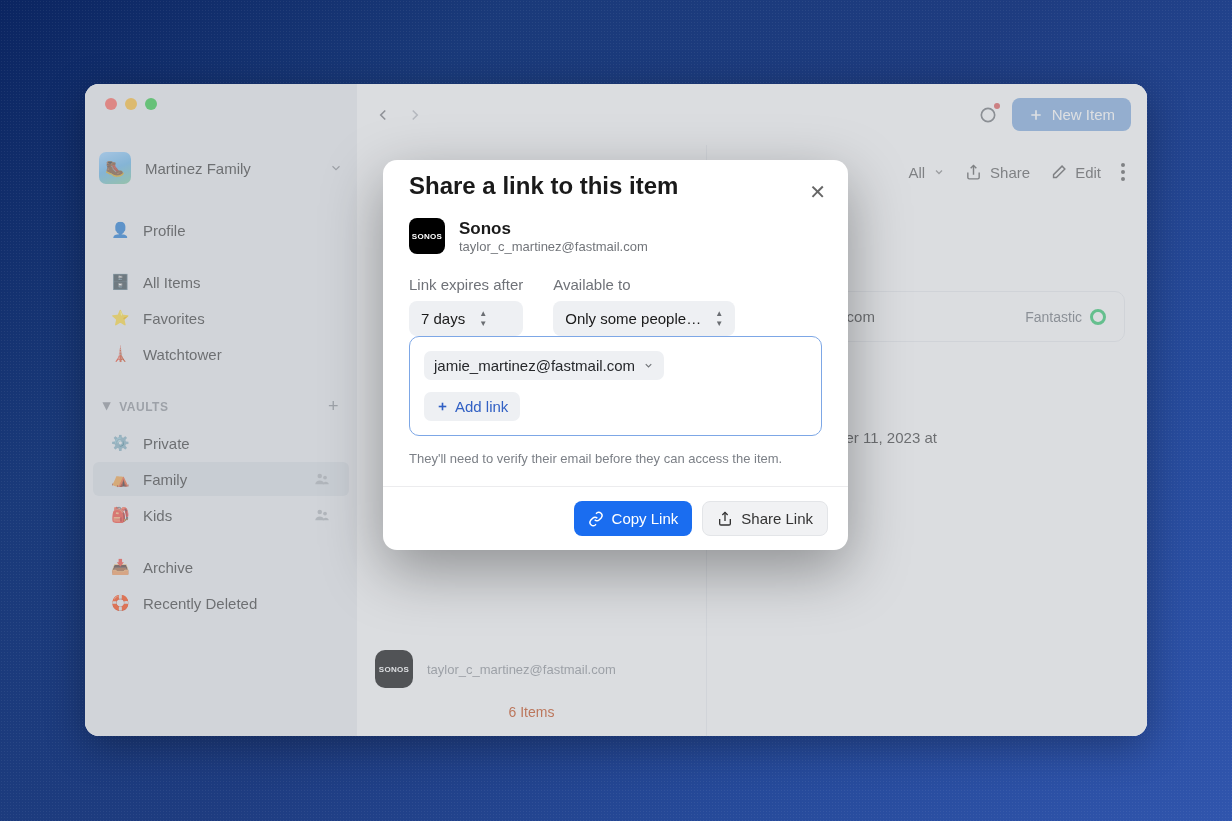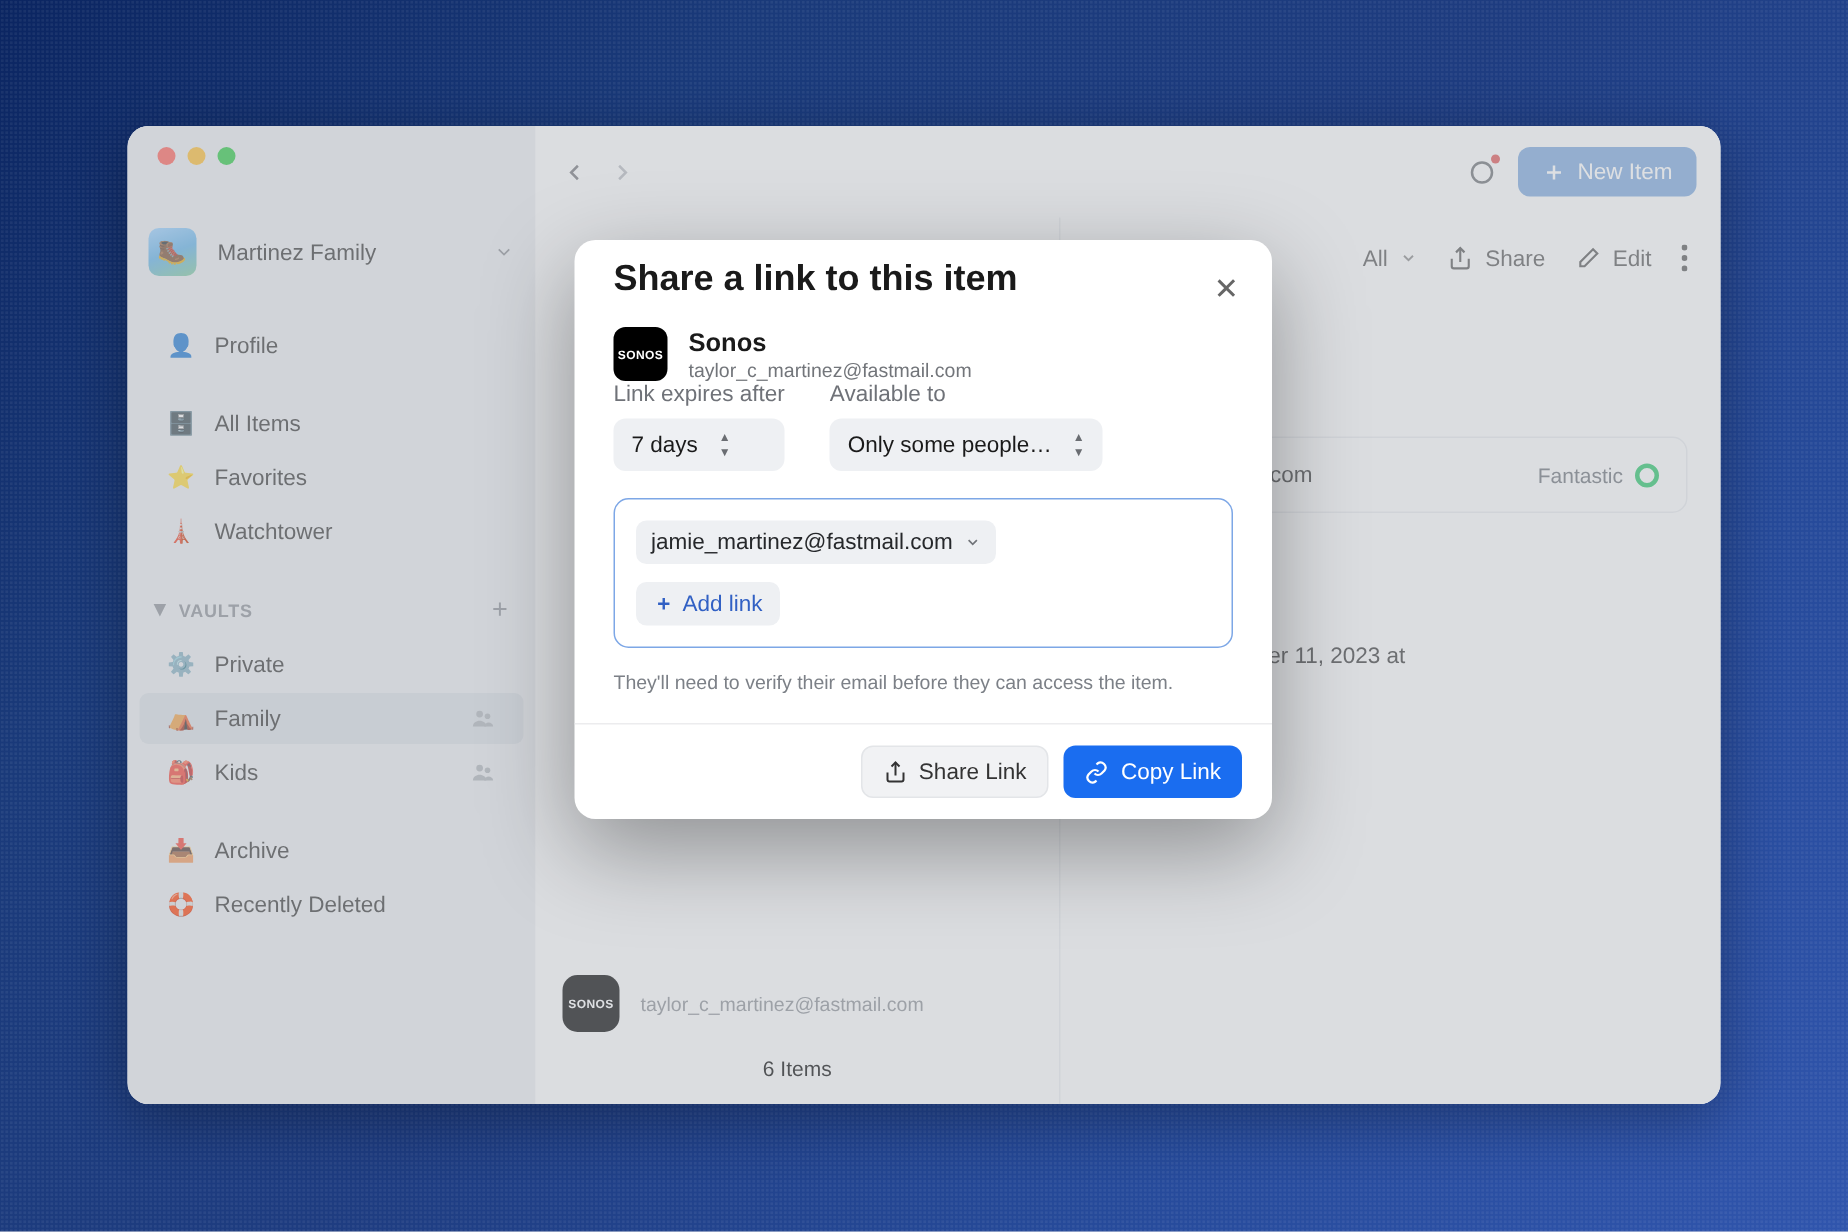--- a/index.html
+++ b/index.html
@@ -89,21 +89,21 @@
     .ring-icon { position: relative; font-size: 18px; color:#5b5e63; }
     .ring-icon::after { content:''; position:absolute; top:-2px; right:-2px; width:6px; height:6px; background:#e05252; border-radius:50%; }
     .new-item-btn {
       display: flex; align-items: center; gap: 8px;
       background: #7aa7dd; color: #fff; padding: 8px 16px;
       border-radius: 8px; font-size: 15px; font-weight: 500;
     }
     
     .content-split { display:flex; flex:1; }
     .list-col { width: 350px; border-right: 1px solid #e9ebee; padding: 0; position:relative;}
-    .list-footer { position: absolute; bottom: 16px; left:0; right:0; text-align: center; color:#000000; font-size:14px; }
+    .list-footer { position: absolute; bottom: 16px; left:0; right:0; text-align: center; color:#c2410c; font-size:14px; }
     .list-item-preview { position:absolute; bottom: 48px; left: 18px; display:flex; align-items:center; gap: 14px; }
     .item-badge { width: 38px; height: 38px; border-radius: 10px; background:#000; display:flex; align-items:center; justify-content:center; color:#fff; font-size:8px; font-weight:700; letter-spacing:0.3px; }
     .preview-sub { font-size: 13px; color: #8a8e94; }
     .detail-col { flex:1; padding: 18px 22px; }
     .detail-actions { display:flex; align-items:center; gap:20px; }
     .detail-actions .spacer { flex:1; }
     .detail-action { display:flex; align-items:center; gap:8px; color:#555; font-size:15px; }
     .dropdown-ind { font-size: 11px; color:#888; }
     .detail-title { font-size: 30px; font-weight: 700; color:#222; margin-top: 36px; }
     .field-block { margin-top: 40px; border: 1px solid #e8eaed; border-radius: 10px; padding: 16px 18px; display:flex; justify-content:space-between; align-items:center; }
@@ -125,31 +125,30 @@
       overflow: hidden;
       z-index: 10;
     }
     .modal-body { padding: 12px 26px 18px 26px; }
     .modal-title { font-size: 24px; font-weight: 700; color:#1a1a1a; }
     .modal-close { position:absolute; top:20px; right:22px; font-size:20px; color:#666; cursor:pointer;}
     .modal-item-row { display:flex; align-items:center; gap:14px; margin-top: 18px; }
     .modal-item-row .item-badge { width:36px; height:36px; border-radius:8px; }
     .mi-name { font-size:17px; font-weight:600; color:#1a1a1a; }
     .mi-sub { font-size:13px; color:#72757a; }
-    .modal-selectors { display:flex; gap: 30px; }
+    .modal-selectors { display:flex; gap: 30px; margin-top: 22px; }
     .sel-col { display:flex; flex-direction:column; gap: 8px; }
     .sel-label { font-size:15px; color:#6f7278; }
     .select-box {
       display:flex; align-items:center; gap:10px;
       background:#eef0f3; border-radius:8px; padding: 8px 12px;
       font-size:15px; color:#1a1a1a; cursor:pointer;
     }
     .stepper-icon { display:flex; flex-direction:column; font-size:8px; gap:1px; color:#6a6d72; margin-left:4px;}
     .email-box {
-      margin-top: 18px;
       border: 1.5px solid #7da7e6; border-radius: 10px;
       padding: 14px;
     }
     .email-chip {
       display:inline-flex; align-items:center; gap:8px;
       background:#eef0f3; border-radius: 7px; padding: 6px 10px;
       font-size: 15px; color:#26282b;
     }
     .chip-chev { font-size:11px; color:#717479; }
     .add-email-btn {
@@ -408,29 +407,29 @@
           </svg>
         <span>Add link</span>
       </div>
     </div>
 
     <div class="hint-text">They'll need to verify their email before they can access the item.</div>
 
   </div>
 
   <div class="modal-footer">
+    <div class="mf-btn primary">
+      <svg width="16" height="16" viewBox="0 0 24 24" fill="none" stroke="#fff" stroke-width="2.2">
+          <path d="M10 13a5 5 0 0 0 7 0l3-3a5 5 0 0 0-7-7l-1 1"></path>
+          <path d="M14 11a5 5 0 0 0-7 0l-3 3a5 5 0 0 0 7 7l1-1"></path>
+        </svg>
+      <span>Copy Link</span>
+    </div>
     <div class="mf-btn secondary">
       <svg width="16" height="16" viewBox="0 0 24 24" fill="none" stroke="#333" stroke-width="2">
           <path d="M4 12v7a2 2 0 0 0 2 2h12a2 2 0 0 0 2-2v-7"></path>
           <polyline points="16 6 12 2 8 6"></polyline>
           <line x1="12" y1="2" x2="12" y2="15"></line>
         </svg>
       <span>Share Link</span>
     </div>
-    <div class="mf-btn primary">
-      <svg width="16" height="16" viewBox="0 0 24 24" fill="none" stroke="#fff" stroke-width="2.2">
-          <path d="M10 13a5 5 0 0 0 7 0l3-3a5 5 0 0 0-7-7l-1 1"></path>
-          <path d="M14 11a5 5 0 0 0-7 0l-3 3a5 5 0 0 0 7 7l1-1"></path>
-        </svg>
-      <span>Copy Link</span>
-    </div>
   </div>
 </div>
 
 </body></html>

